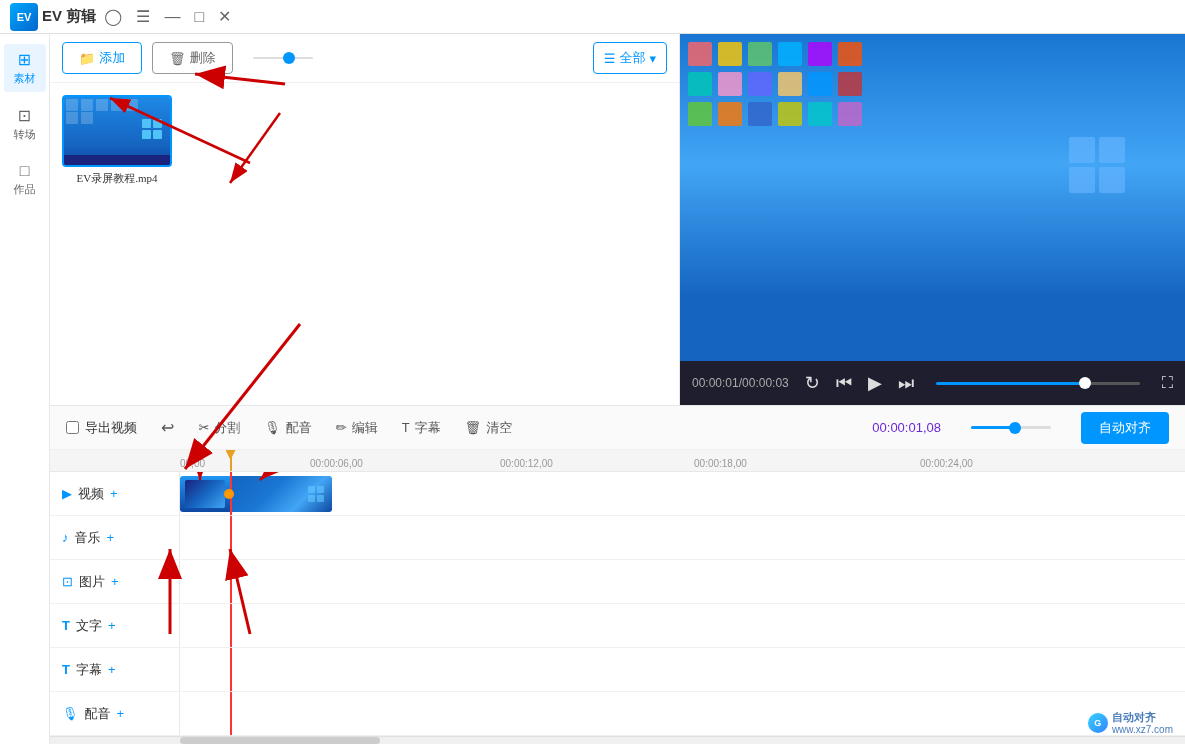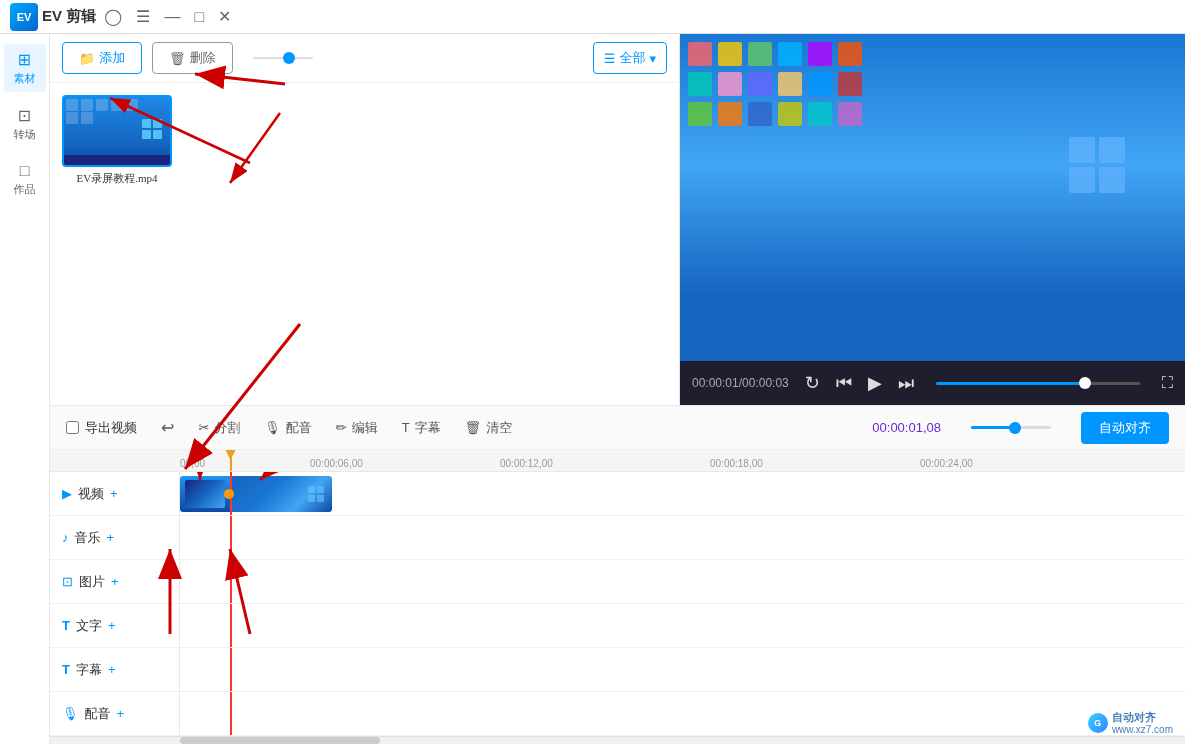--- a/index.html
+++ b/index.html
@@ -513,21 +513,21 @@
         <div class="zoom-slider">
           <div class="zoom-thumb"></div>
         </div>
         <button class="export-btn">自动对齐</button>
       </div>
 
       <div class="timeline-ruler">
         <span class="ruler-tick" style="left:130px;">00,00</span>
         <span class="ruler-tick" style="left:260px;">00:00:06,00</span>
         <span class="ruler-tick" style="left:450px;">00:00:12,00</span>
-        <span class="ruler-tick" style="left:660px;">00:00:18,00</span>
+        <span class="ruler-tick" style="left:644px;">00:00:18,00</span>
         <span class="ruler-tick" style="left:870px;">00:00:24,00</span>
 
         <div style="position:absolute;left:180px;top:0;bottom:0;width:1.5px;background:#e8a020;z-index:5;">
           <div style="width:10px;height:10px;background:#e8a020;position:absolute;top:0;left:-4.5px;clip-path:polygon(50% 100%,0 0,100% 0);"></div>
         </div>
       </div>
 
       <div class="timeline-tracks">
 
         <div class="track-row">

